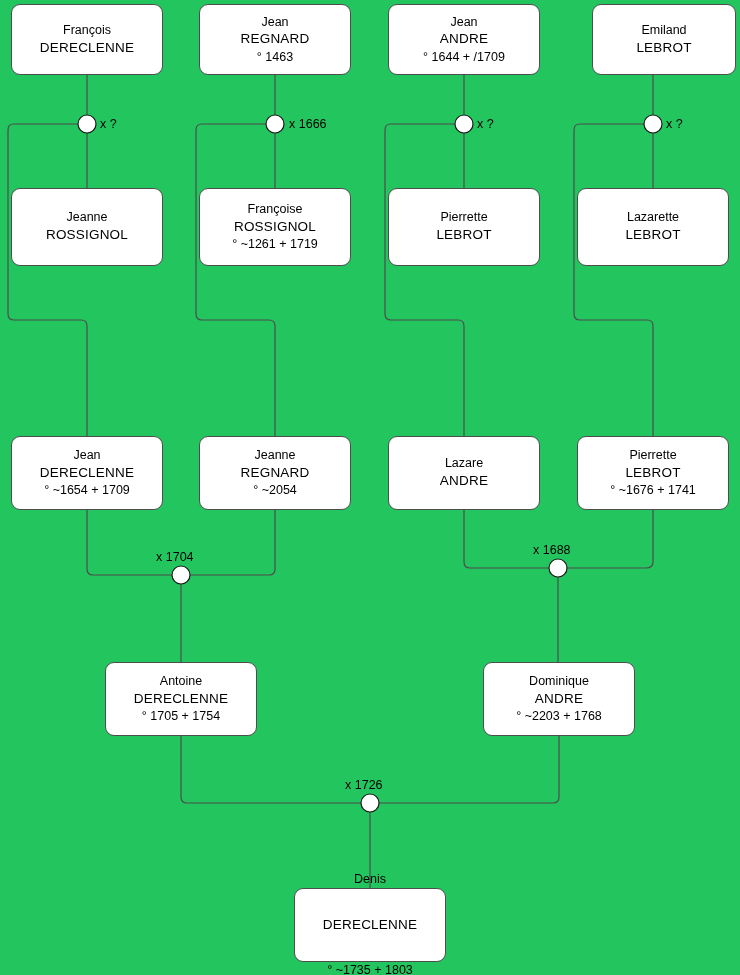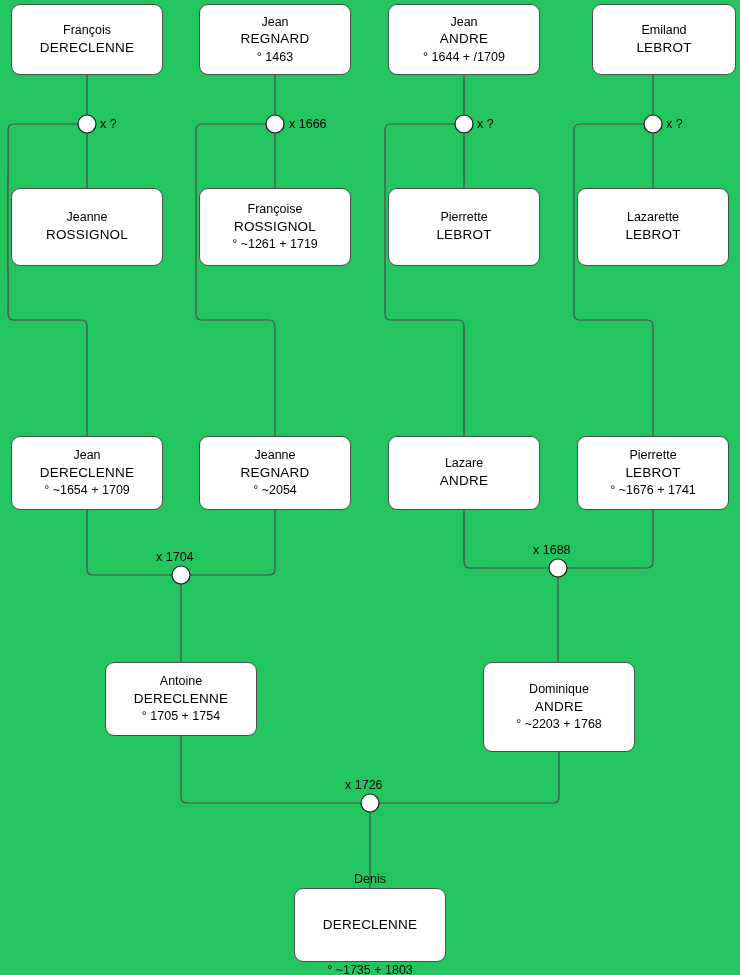--- a/index.html
+++ b/index.html
@@ -162,21 +162,21 @@
       <div class="person" style="left: 577px; top: 436px; width: 152px; height: 74px;">
         <div class="given">Pierrette</div>
         <div class="surname">LEBROT</div>
         <div class="dates">° ~1676 + 1741</div>
       </div>
       <div class="person" style="left: 105px; top: 662px; width: 152px; height: 74px;">
         <div class="given">Antoine</div>
         <div class="surname">DERECLENNE</div>
         <div class="dates">° 1705 + 1754</div>
       </div>
-      <div class="person" style="left: 483px; top: 662px; width: 152px; height: 90px;">
+      <div class="person" style="left: 483px; top: 662px; width: 152px; height: 74px;">
         <div class="given">Dominique</div>
         <div class="surname">ANDRE</div>
         <div class="dates">° ~2203 + 1768</div>
       </div>
       <div class="person" style="left: 294px; top: 888px; width: 152px; height: 74px; gap: 28px;">
         <div class="given">Denis</div>
         <div class="surname">DERECLENNE</div>
         <div class="dates">° ~1735 + 1803</div>
       </div>
     </div>

